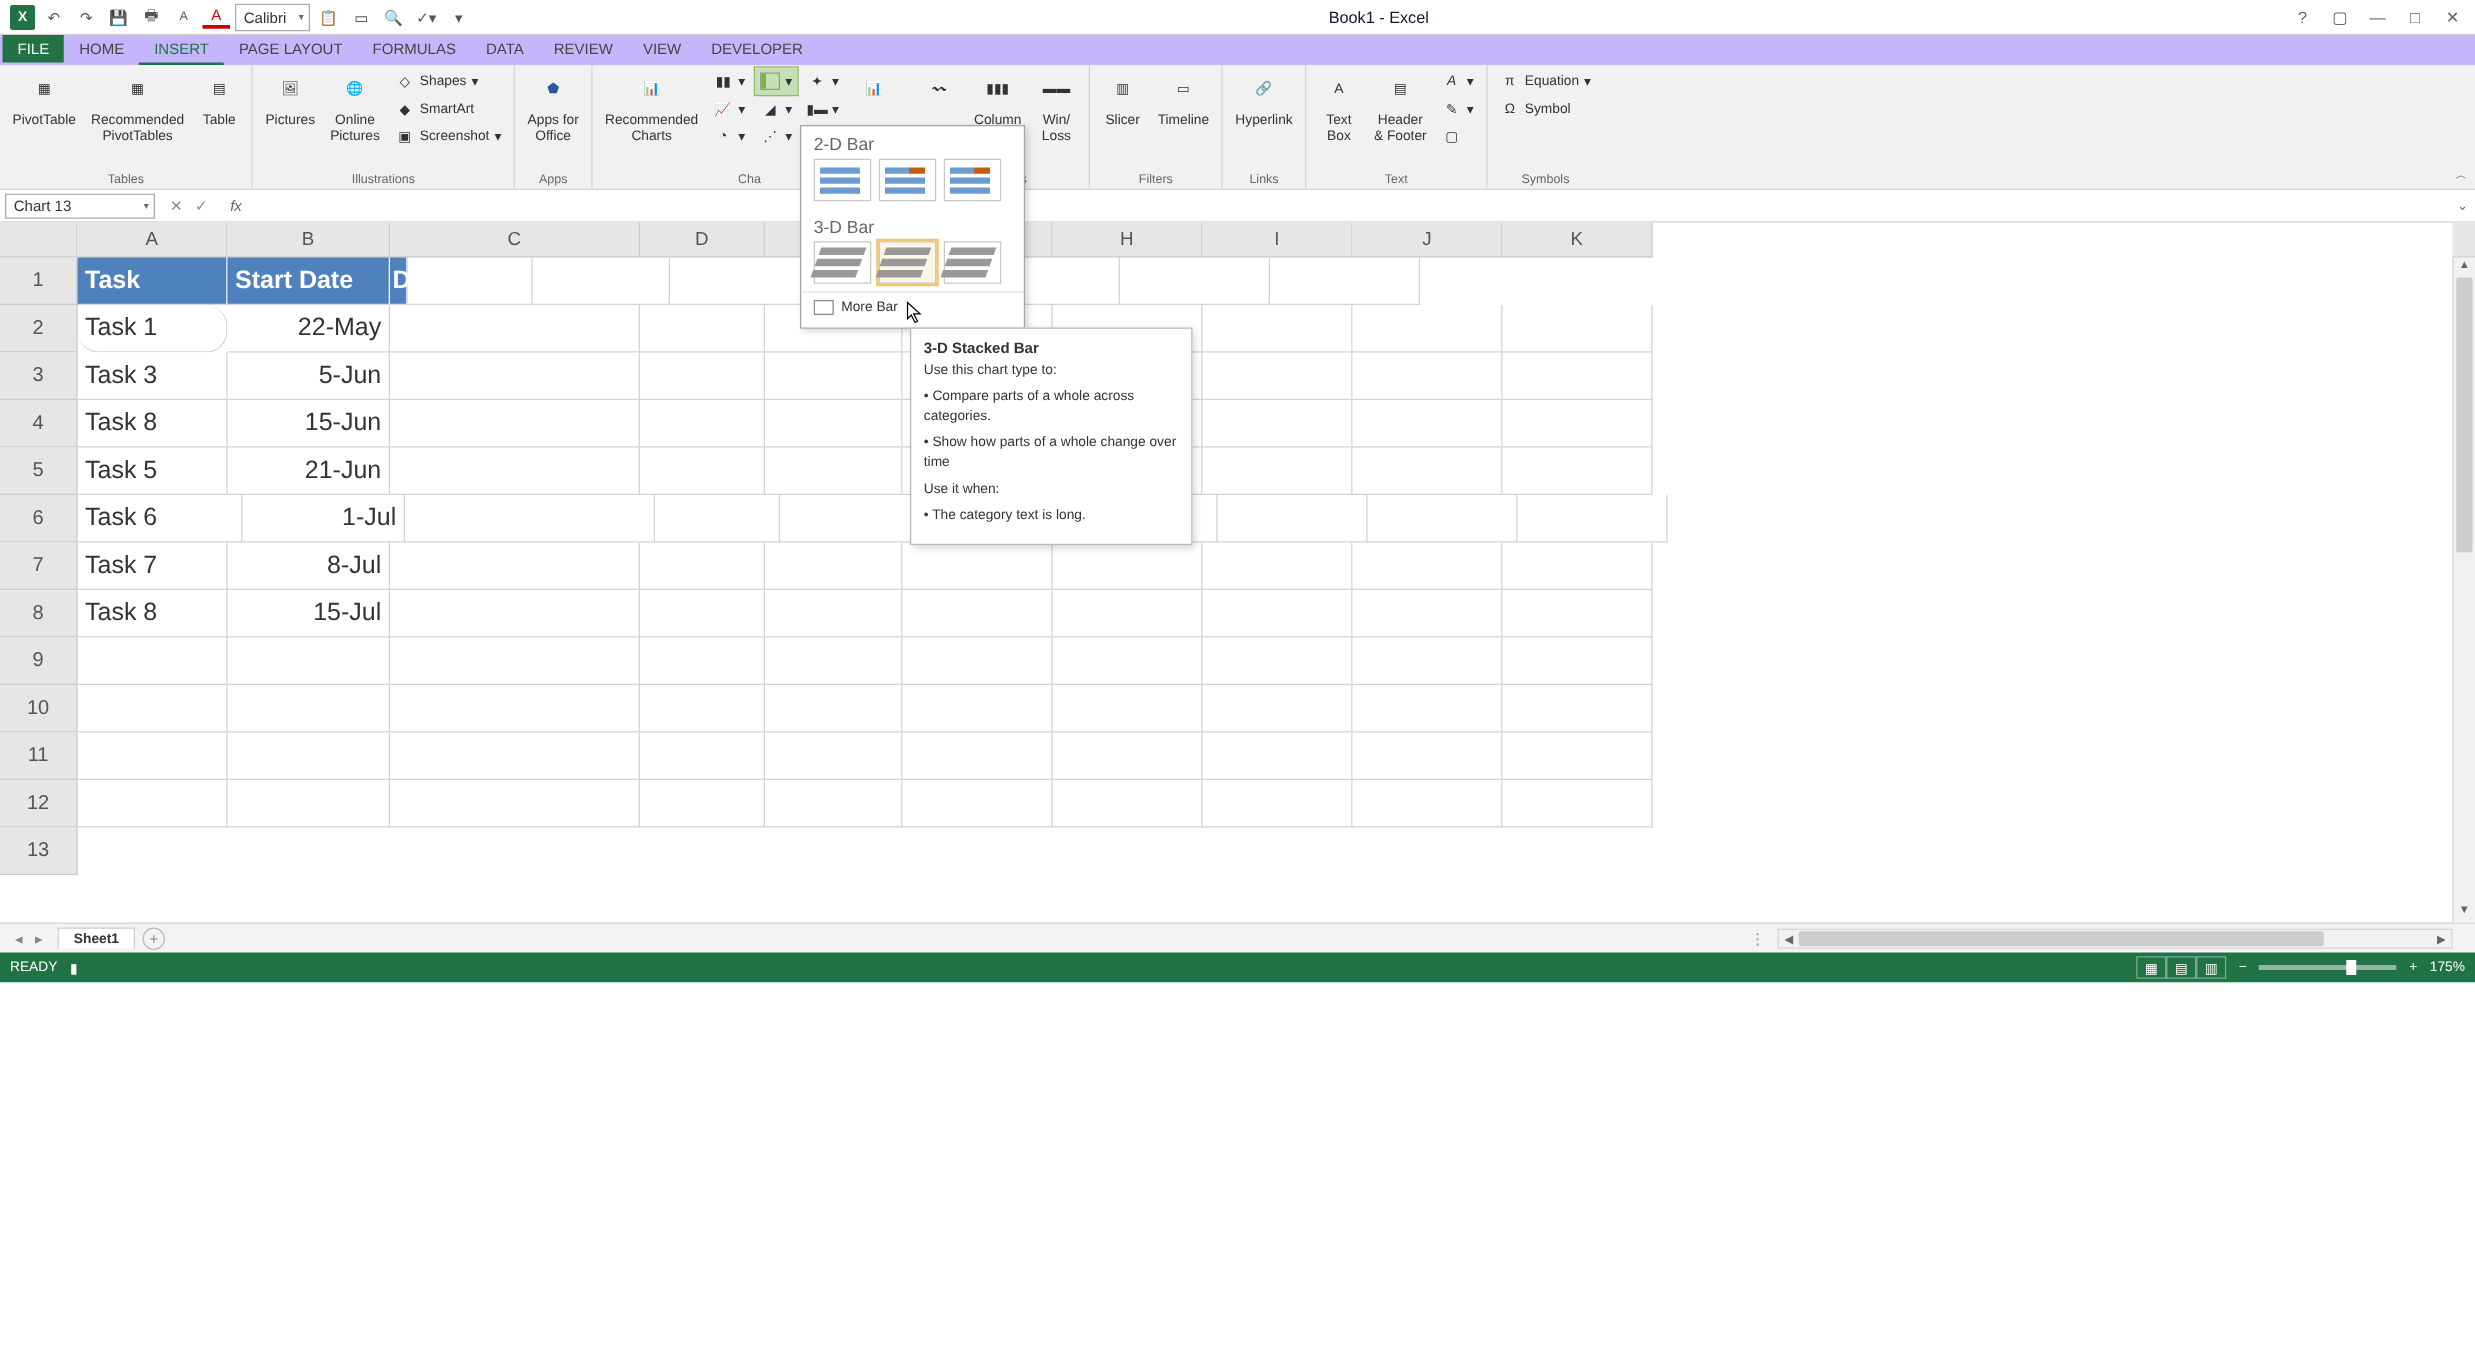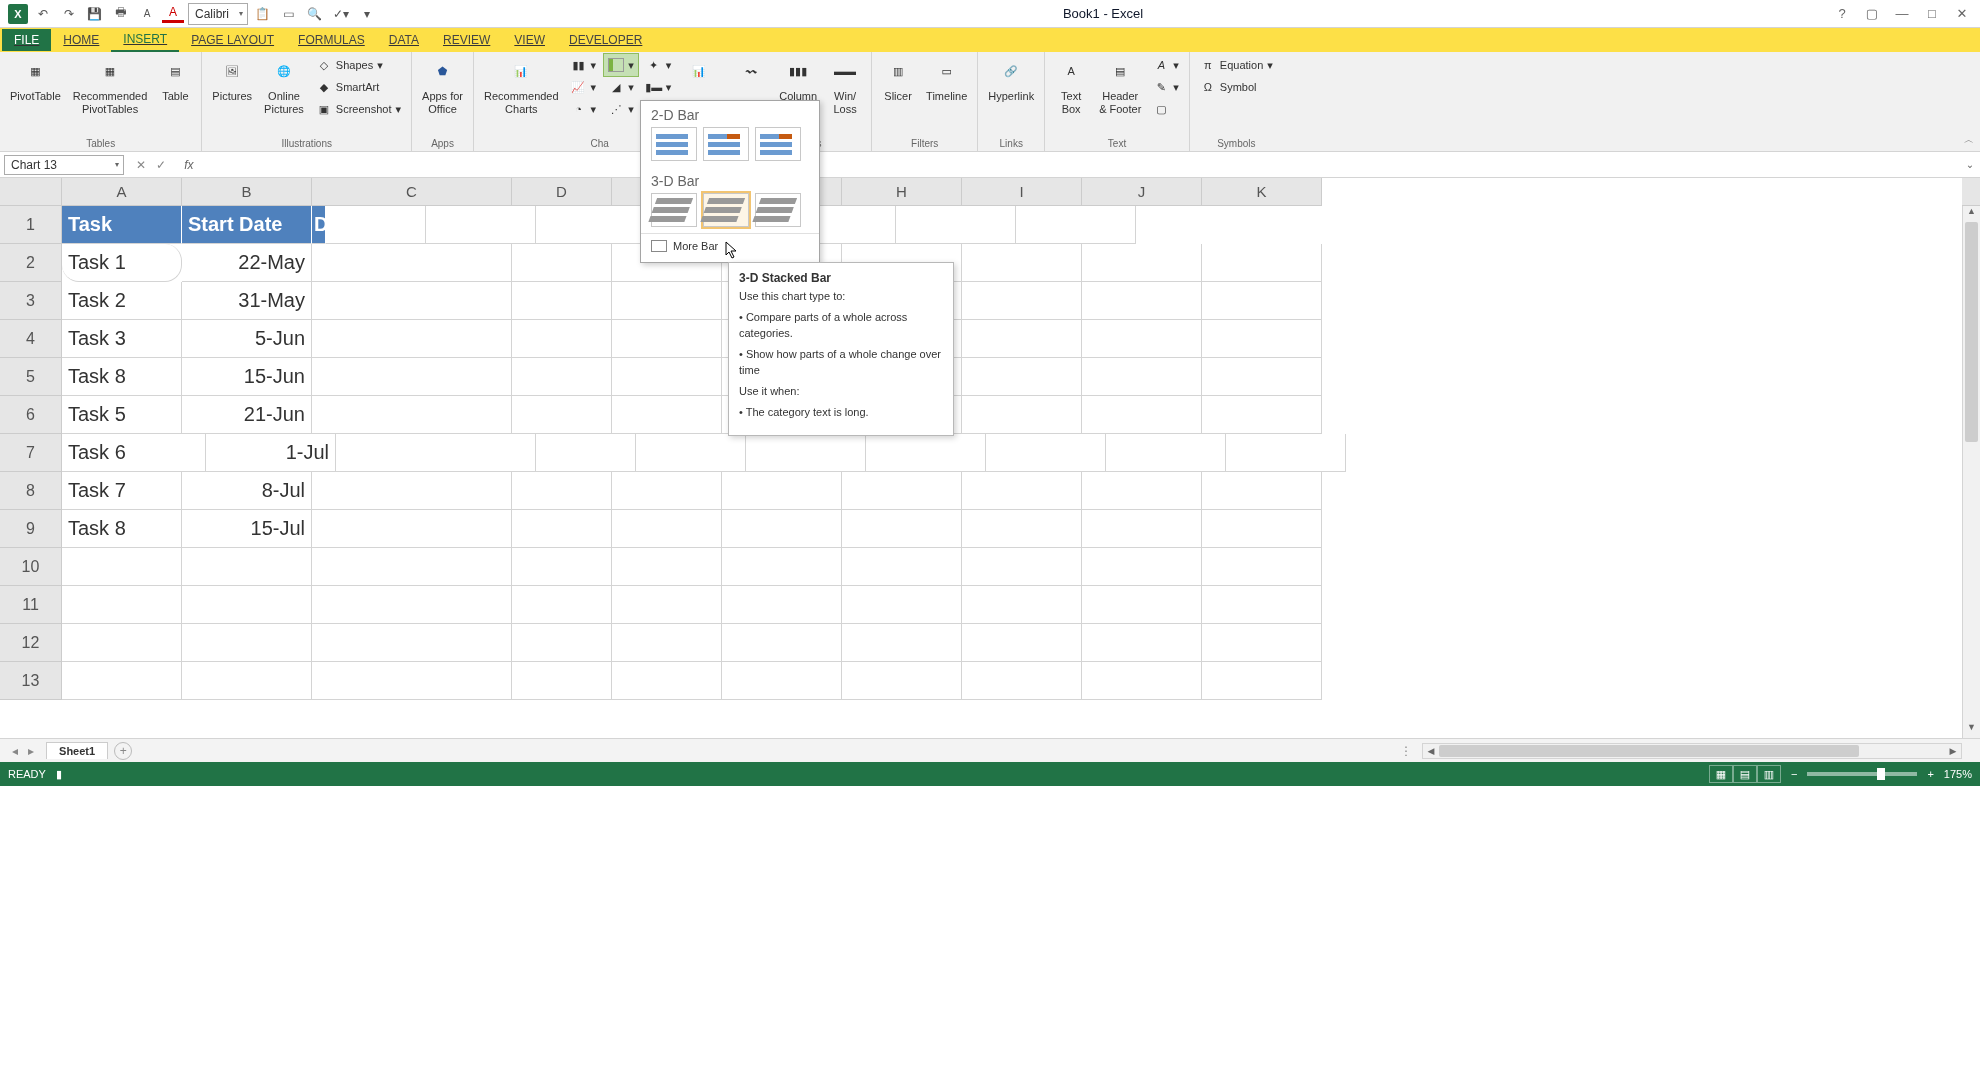--- a/index.html
+++ b/index.html
@@ -10,21 +10,21 @@
 .qat { display: flex; gap: 4px; align-items: center; padding-left: 4px; }
 .qat-item { width: 22px; height: 22px; display: flex; align-items: center; justify-content: center; color: #555; cursor: pointer; }
 .excel-icon { width: 20px; height: 20px; background: #217346; color: #fff; display: flex; align-items: center; justify-content: center; font-weight: bold; font-size: 11px; border-radius: 2px; }
 .font-box { border: 1px solid #ababab; height: 22px; padding: 0 18px 0 6px; font-size: 12px; display: flex; align-items: center; position: relative; background: #fff; }
 .font-box::after { content: "▾"; position: absolute; right: 4px; font-size: 8px; color: #666; }
 .title-center { flex: 1; text-align: center; font-size: 13px; color: #0f172a; }
 .win-controls { display: flex; gap: 2px; }
 .win-btn { width: 28px; height: 22px; display: flex; align-items: center; justify-content: center; color: #666; cursor: pointer; font-size: 13px; }
 
 
-.tabs { display: flex; background: #fde047; height: 24px; align-items: center; padding-left: 2px; text-decoration: underline; }
+.tabs { display: flex; background: #c4b5fd; height: 24px; align-items: flex-start; padding-left: 2px; }
 .tab { padding: 4px 12px; font-size: 12px; color: #444; cursor: pointer; text-transform: uppercase; }
 .tab.file { background: #217346; color: #fff; }
 .tab.active { color: #217346; border-bottom: 2px solid #217346; }
 
 
 .ribbon { background: #f1f1f1; border-bottom: 1px solid #d4d4d4; height: 100px; display: flex; position: relative; }
 .ribbon-group { border-right: 1px solid #d4d4d4; padding: 2px 6px 0; display: flex; flex-direction: column; justify-content: space-between; }
 .ribbon-group-label { text-align: center; font-size: 10px; color: #666; padding-bottom: 2px; }
 .ribbon-items { display: flex; gap: 4px; align-items: flex-start; height: 78px; }
 .ribbon-big { display: flex; flex-direction: column; align-items: center; justify-content: flex-start; padding: 2px 4px; cursor: pointer; text-align: center; font-size: 11px; line-height: 1.2; min-width: 40px; }
@@ -362,32 +362,20 @@
         <div class="cell" style="width: 200px;"></div>
         <div class="cell" style="width: 100px;"></div>
         <div class="cell" style="width: 110px;"></div>
         <div class="cell" style="width: 120px;"></div>
         <div class="cell" style="width: 120px;"></div>
         <div class="cell" style="width: 120px;"></div>
         <div class="cell" style="width: 120px;"></div>
         <div class="cell" style="width: 120px;"></div>
       </div>
       <div class="cell-row">
-        <div class="cell" style="width: 120px;">Task 2</div>
-        <div class="cell right" style="width: 130px;">31-May</div>
-        <div class="cell" style="width: 200px;"></div>
-        <div class="cell" style="width: 100px;"></div>
-        <div class="cell" style="width: 110px;"></div>
-        <div class="cell" style="width: 120px;"></div>
-        <div class="cell" style="width: 120px;"></div>
-        <div class="cell" style="width: 120px;"></div>
-        <div class="cell" style="width: 120px;"></div>
-        <div class="cell" style="width: 120px;"></div>
-      </div>
-      <div class="cell-row">
         <div class="cell" style="width: 120px;">Task 3</div>
         <div class="cell right" style="width: 130px;">5-Jun</div>
         <div class="cell" style="width: 200px;"></div>
         <div class="cell" style="width: 100px;"></div>
         <div class="cell" style="width: 110px;"></div>
         <div class="cell" style="width: 120px;"></div>
         <div class="cell" style="width: 120px;"></div>
         <div class="cell" style="width: 120px;"></div>
         <div class="cell" style="width: 120px;"></div>
         <div class="cell" style="width: 120px;"></div>
@@ -410,21 +398,21 @@
         <div class="cell" style="width: 200px;"></div>
         <div class="cell" style="width: 100px;"></div>
         <div class="cell" style="width: 110px;"></div>
         <div class="cell" style="width: 120px;"></div>
         <div class="cell" style="width: 120px;"></div>
         <div class="cell" style="width: 120px;"></div>
         <div class="cell" style="width: 120px;"></div>
         <div class="cell" style="width: 120px;"></div>
       </div>
       <div class="cell-row">
-        <div class="cell" style="width: 144px;">Task 6</div>
+        <div class="cell" style="width: 132px;">Task 6</div>
         <div class="cell right" style="width: 130px;">1-Jul</div>
         <div class="cell" style="width: 200px;"></div>
         <div class="cell" style="width: 100px;"></div>
         <div class="cell" style="width: 110px;"></div>
         <div class="cell" style="width: 120px;"></div>
         <div class="cell" style="width: 120px;"></div>
         <div class="cell" style="width: 120px;"></div>
         <div class="cell" style="width: 120px;"></div>
         <div class="cell" style="width: 120px;"></div>
       </div>

